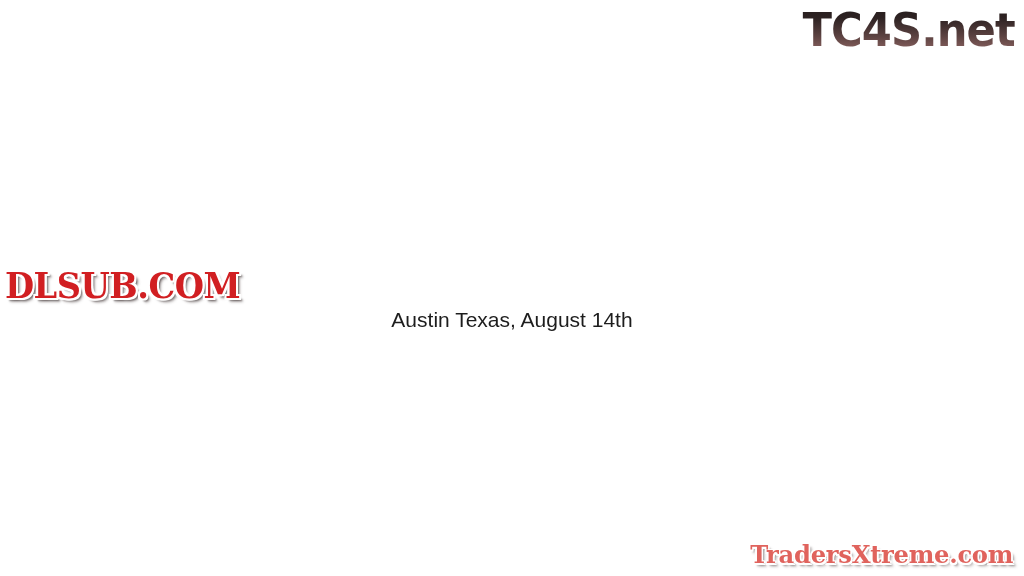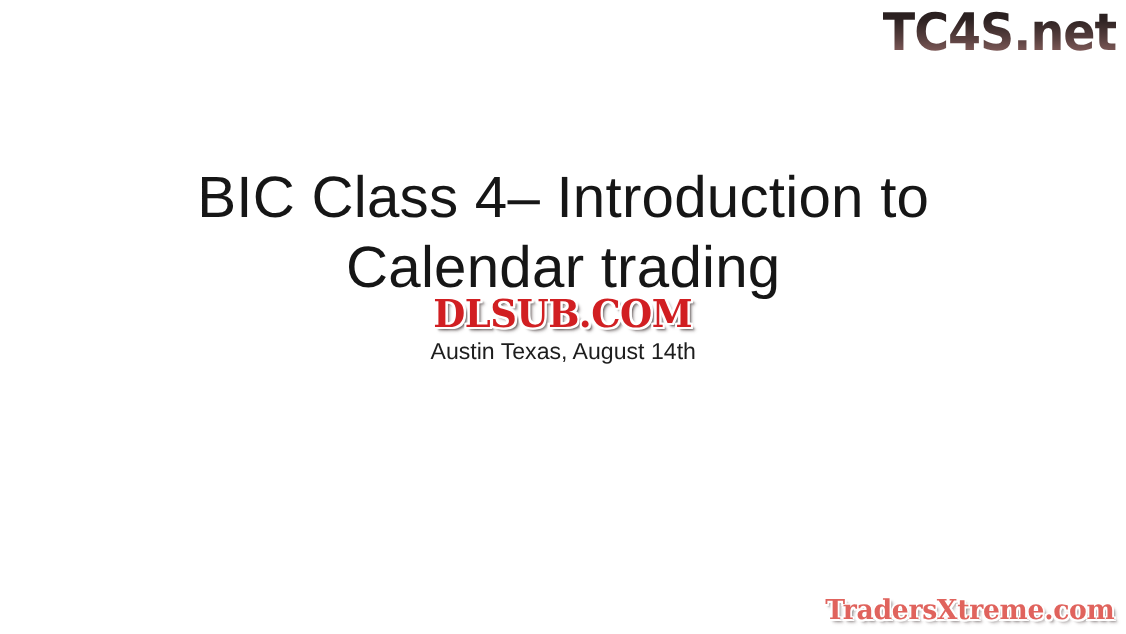--- a/index.html
+++ b/index.html
@@ -90,21 +90,21 @@
     white-space: nowrap;
     filter: drop-shadow(1px 1px 0.5px rgba(255,255,255,0.85));
   }
 
   
   #wm-dlsub {
     position: absolute;
     left: 0;
     top: 266px;
     width: 1024px;
-    text-align: center;
+    text-align: left;
     pointer-events: none;
   }
   #wm-dlsub .wm-text {
     display: inline-block;
     font-family: "DejaVu Serif", serif;
     font-weight: bold;
     font-size: 35px;
     line-height: 40px;
     letter-spacing: -0.5px;
     color: #d11f22;
@@ -151,24 +151,20 @@
     white-space: nowrap;
   }
 </style>
 </head>
 <body>
 
 <div id="slide">
 
   <div id="wm-tc4s">TC4S.net</div>
 
-  <div id="title-block">
-    <div class="title-line">BIC Class 4– Introduction to</div>
-    <div class="title-line">Calendar trading</div>
-  </div>
 
   <div id="wm-dlsub">
     <span class="wm-text">DLSUB.COM</span>
   </div>
 
   <div id="subtitle">Austin Texas, August 14th</div>
 
   <div id="wm-tx">TradersXtreme.com</div>
 
 </div>

